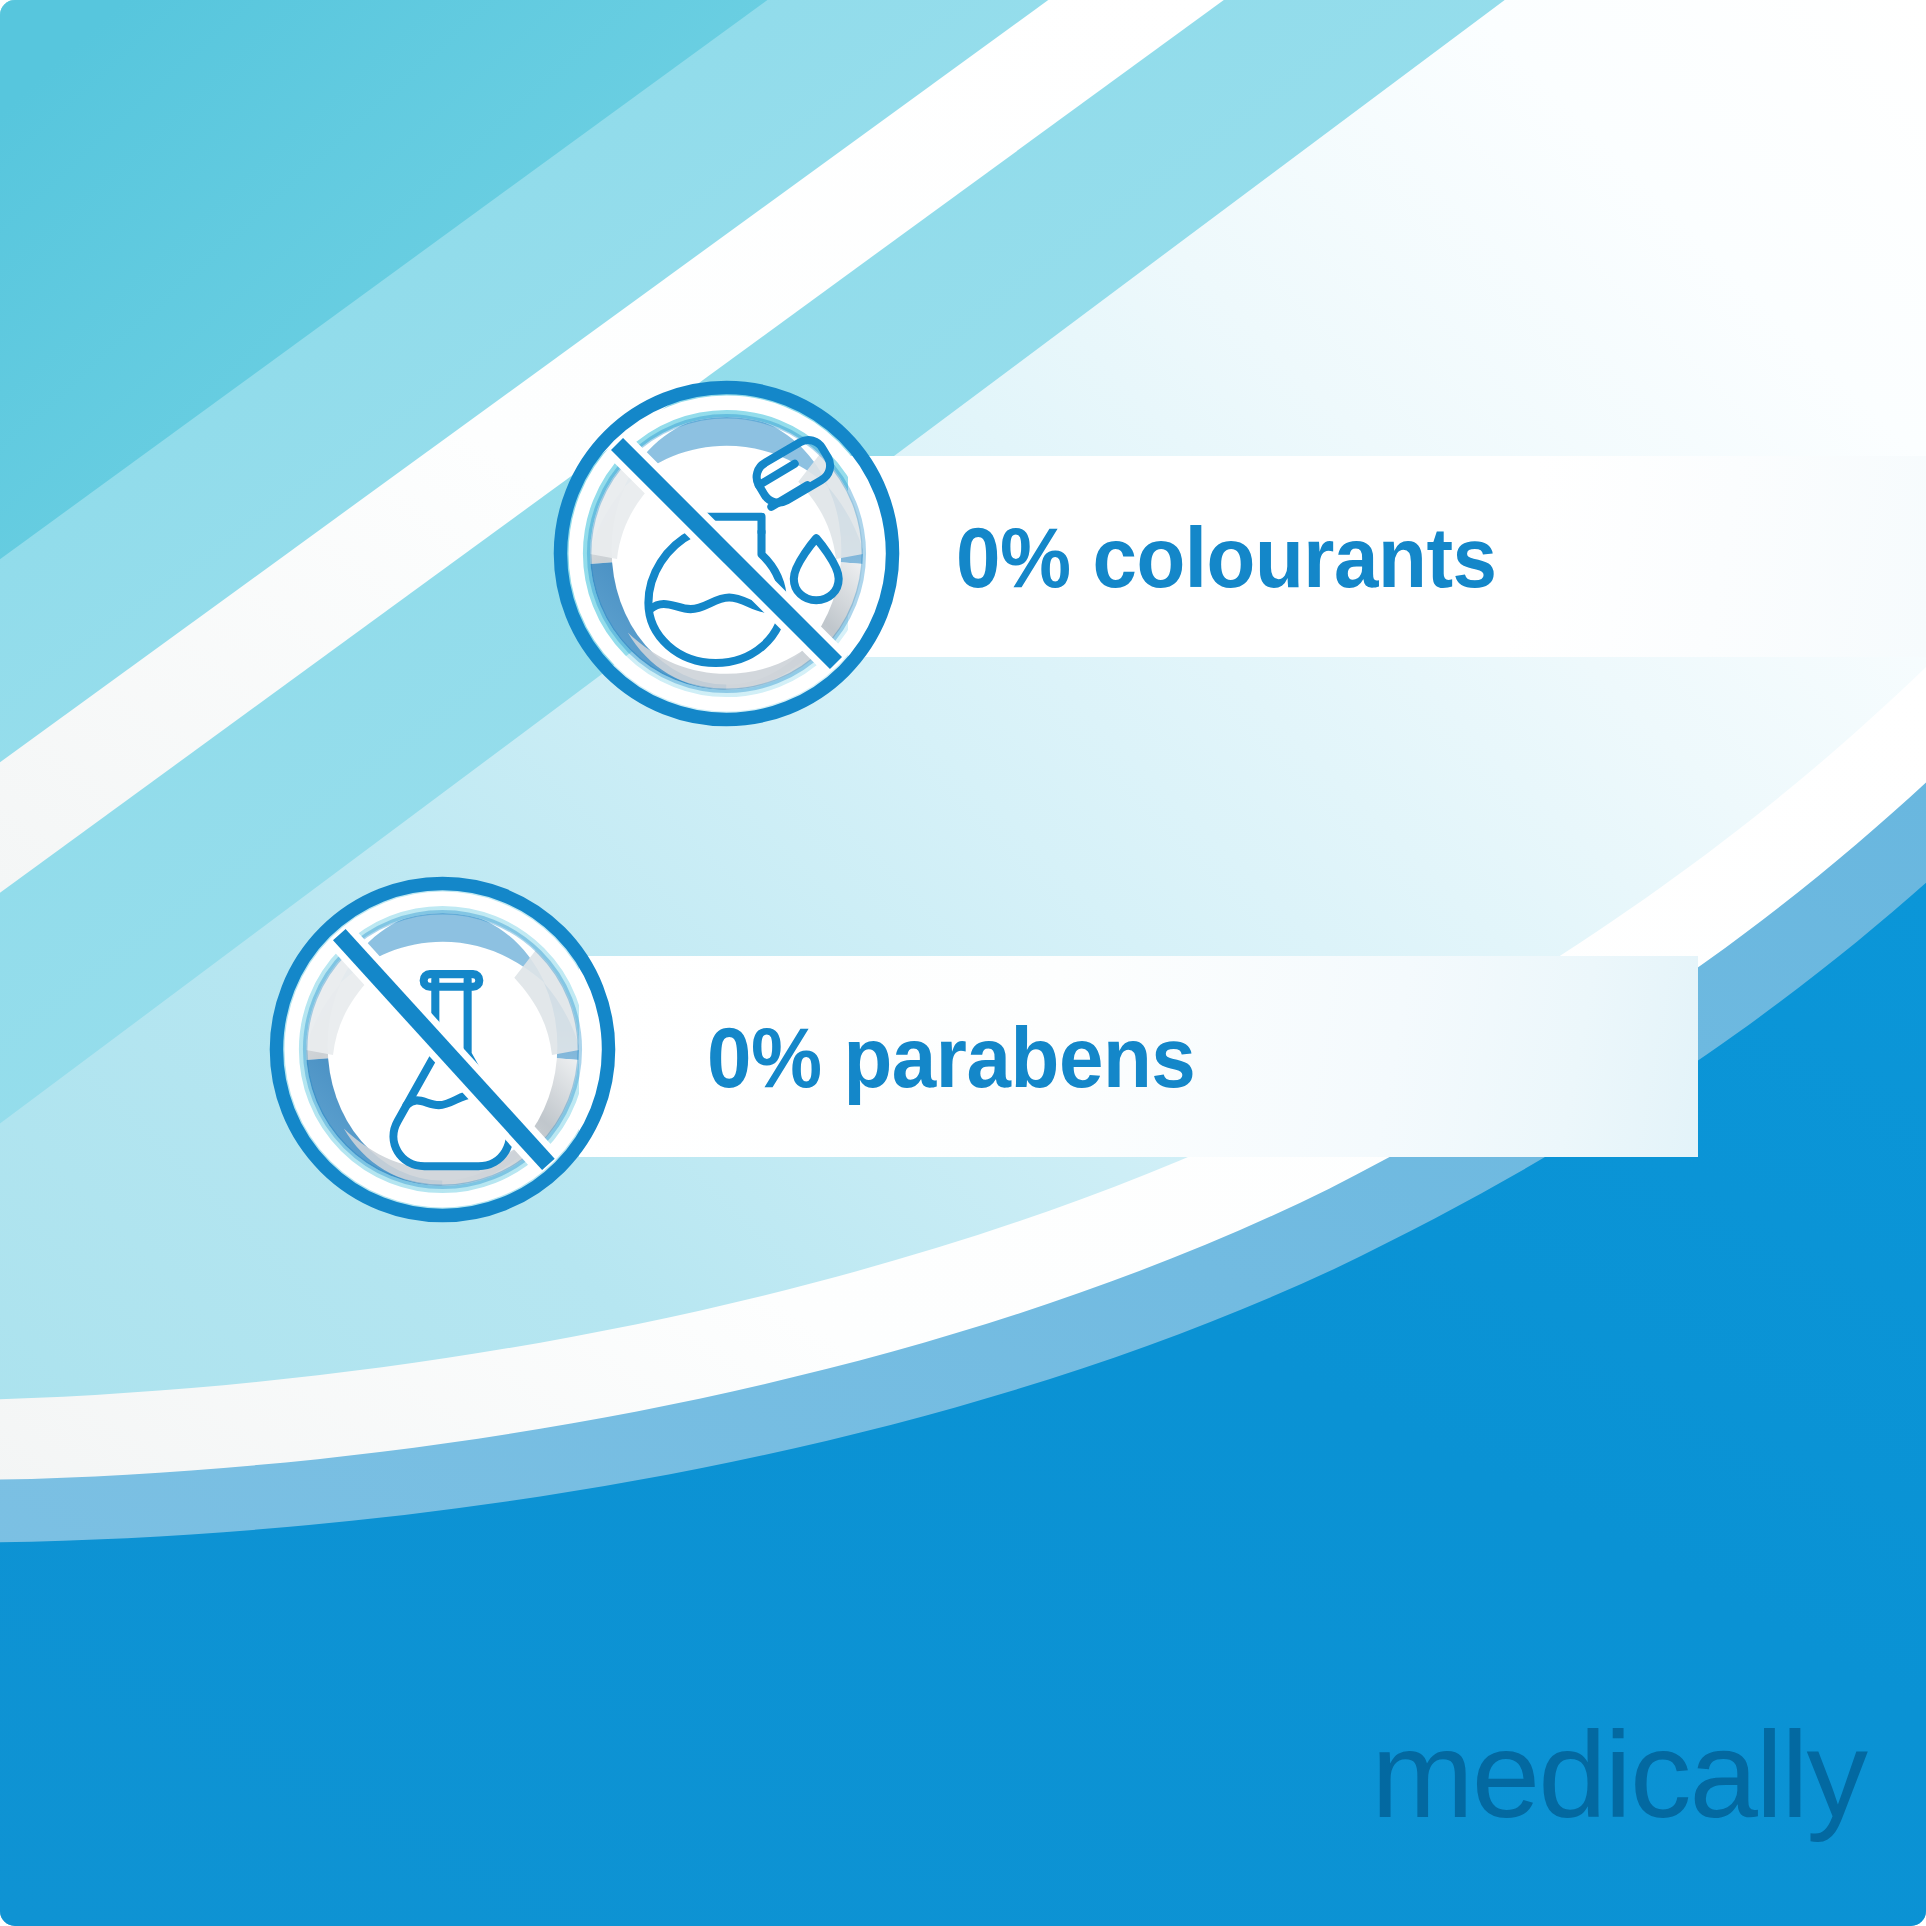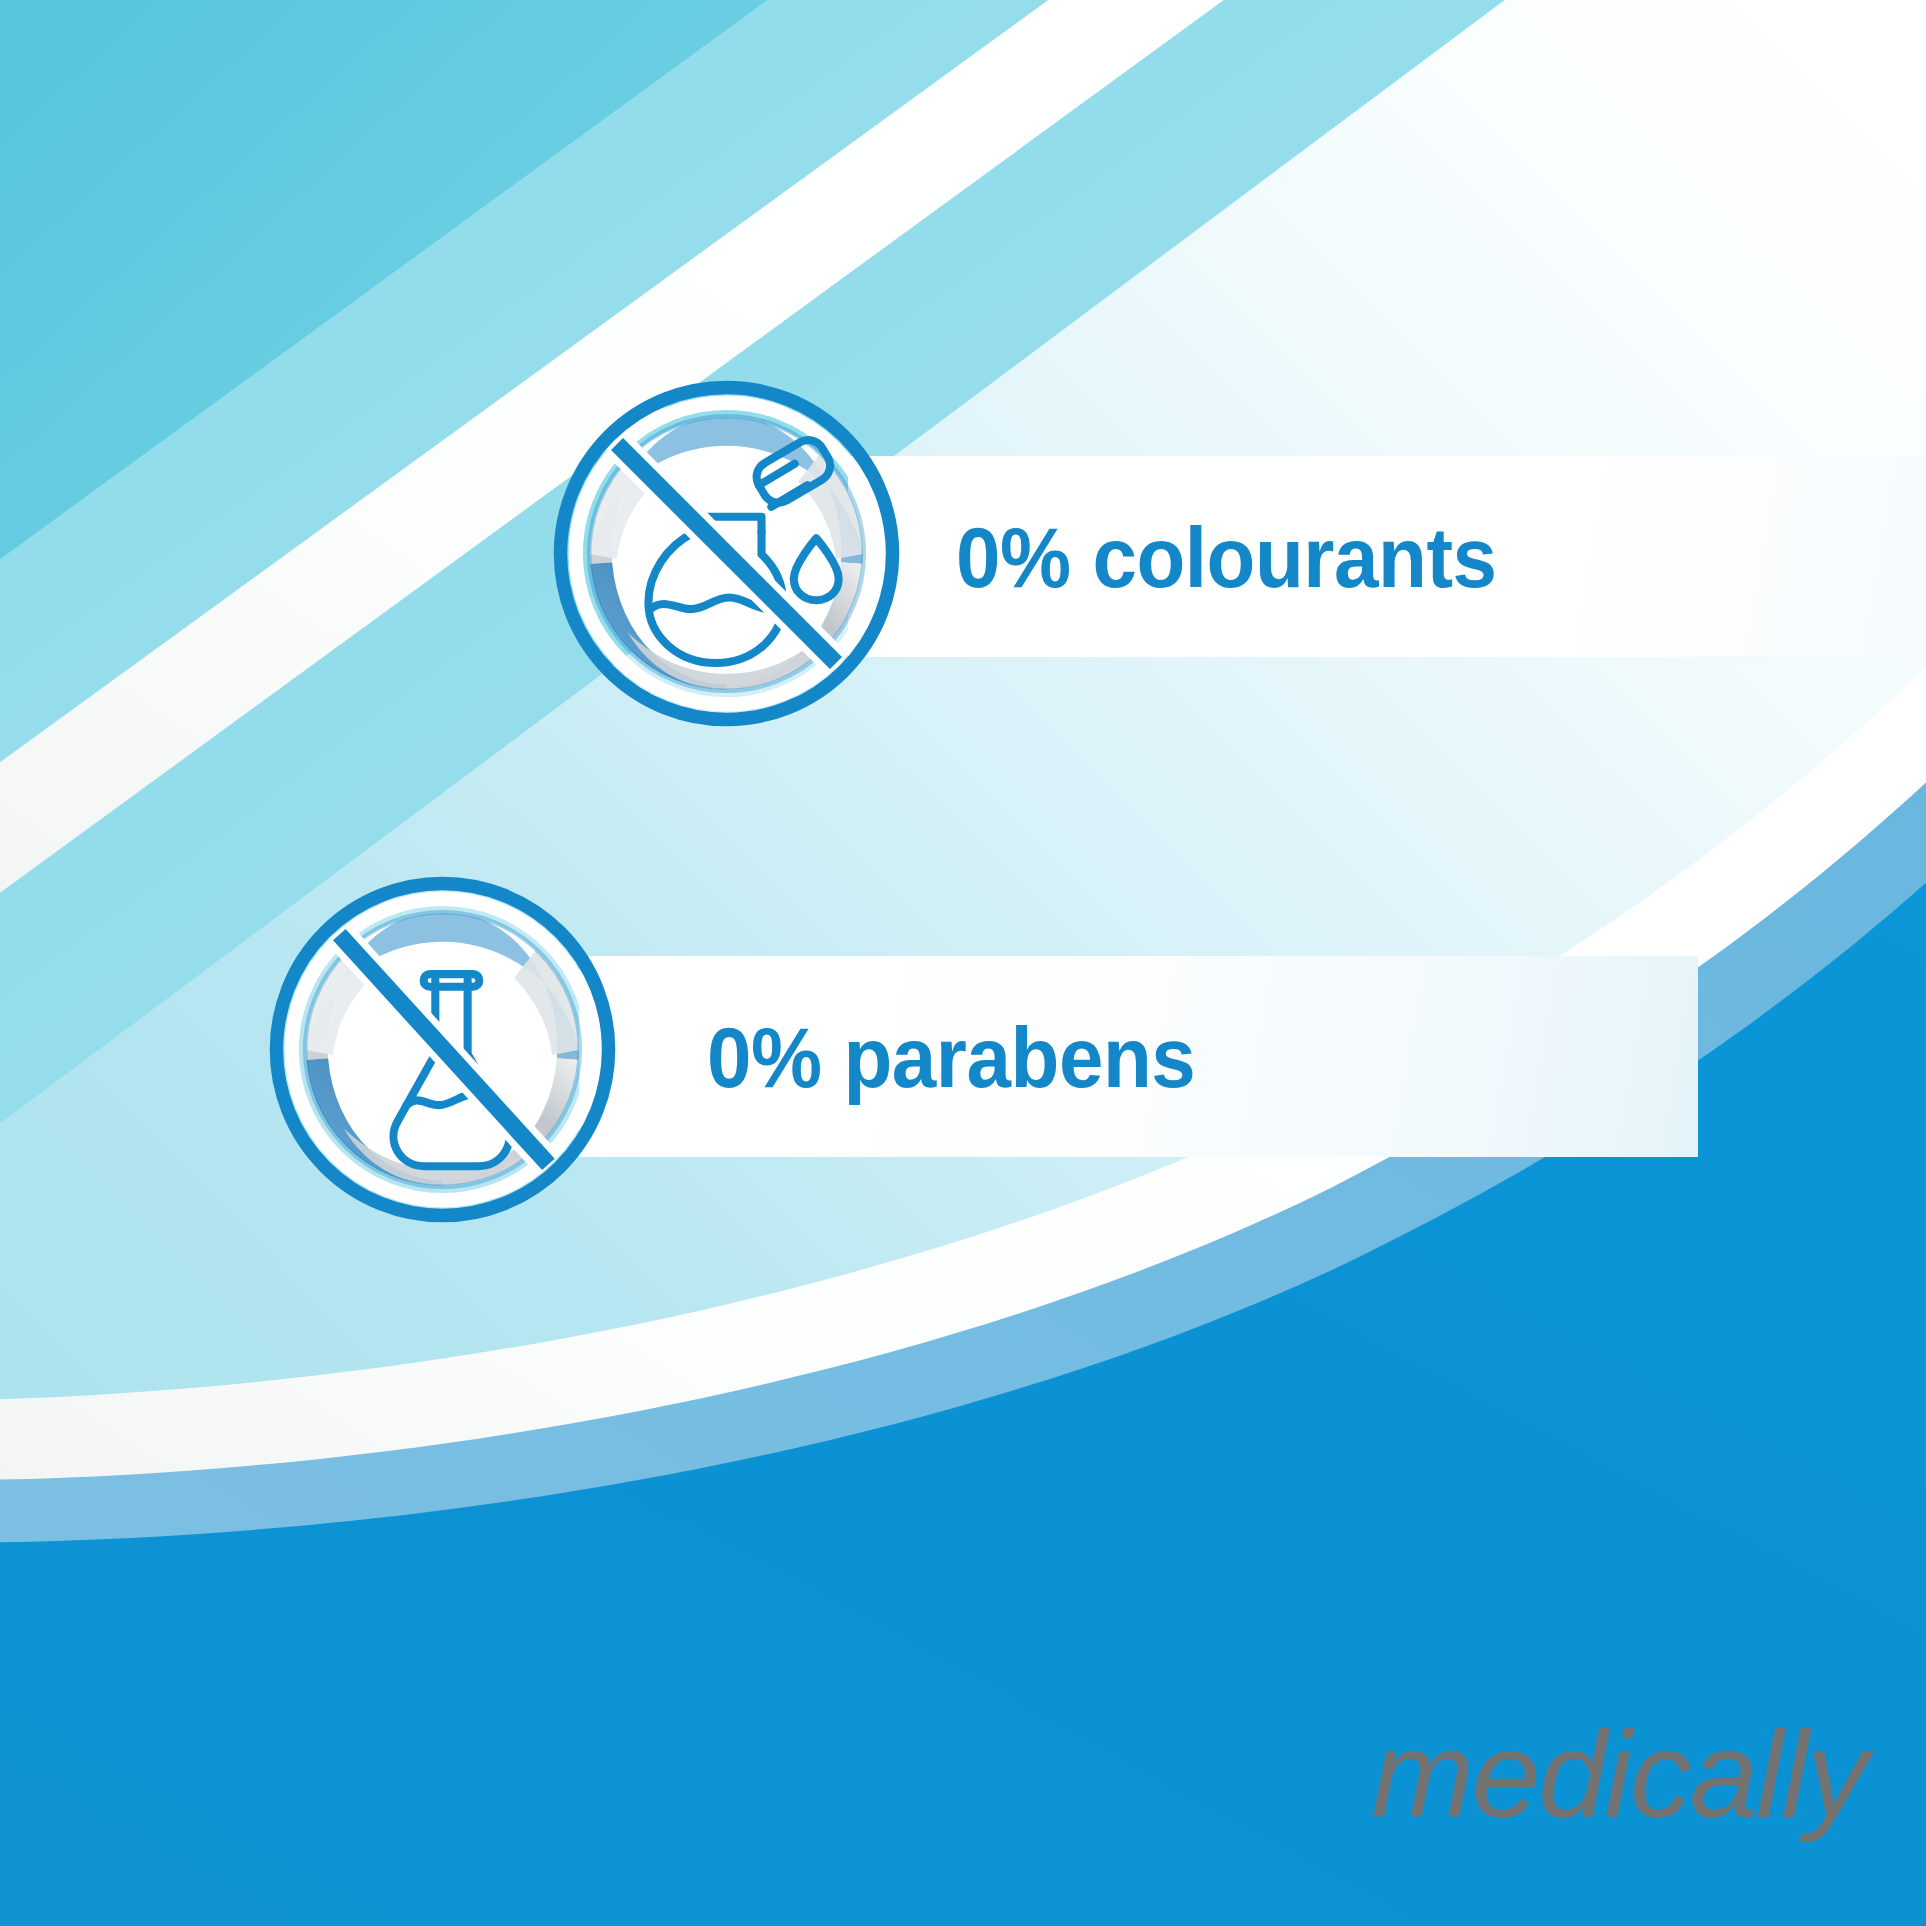--- a/index.html
+++ b/index.html
@@ -1,18 +1,18 @@
 <!DOCTYPE html>
 <html style="font-size:8px"><head>
 <meta charset="utf-8">
 <style>
   html,body{margin:0;padding:0;background:#fff;}
   body{width:1926px;height:1926px;overflow:hidden;font-family:"Liberation Sans",sans-serif;}
 
-  #stage{position:relative;width:1926px;height:1926px;overflow:hidden;}
+  #stage{position:relative;width:1926px;height:1926px;overflow:hidden;border-radius:15px;}
 
   
   .bg-svg{position:absolute;inset:0;width:1926px;height:1926px;display:block;}
 
   .claim-panel{position:absolute;height:201px;display:flex;align-items:center;}
   #panel-0{left:848px;top:456px;width:1078px;}
   #panel-1{left:579px;top:956px;width:1119px;}
 
   .claim-panel-bg{position:absolute;inset:0;}
   #panel-0 .claim-panel-bg{
@@ -42,28 +42,27 @@
   #badge-0{left:547px;top:374px;width:359px;height:359px;}
   #badge-1{left:263px;top:870px;width:359px;height:359px;}
   .badge svg{display:block;width:100%;height:100%;}
 
   
   #headline{
     position:absolute;
     right:60px;
     bottom:78px;
     text-align:right;
-    color:#737373;
+    color:#0369a1;
     font-family:"Liberation Sans",sans-serif;
     font-weight:normal;
     font-size:123px;
     line-height:1.0;
     letter-spacing:-2px;
     white-space:nowrap;
-    font-style:italic;
   }
   #headline .hl-line{display:block;}
   #hl-line-0{margin-bottom:12px;}
 </style>
 </head>
 <body>
 
 <div id="stage">
 
   <svg class="bg-svg" viewBox="0 0 3840 3840" preserveAspectRatio="none">

